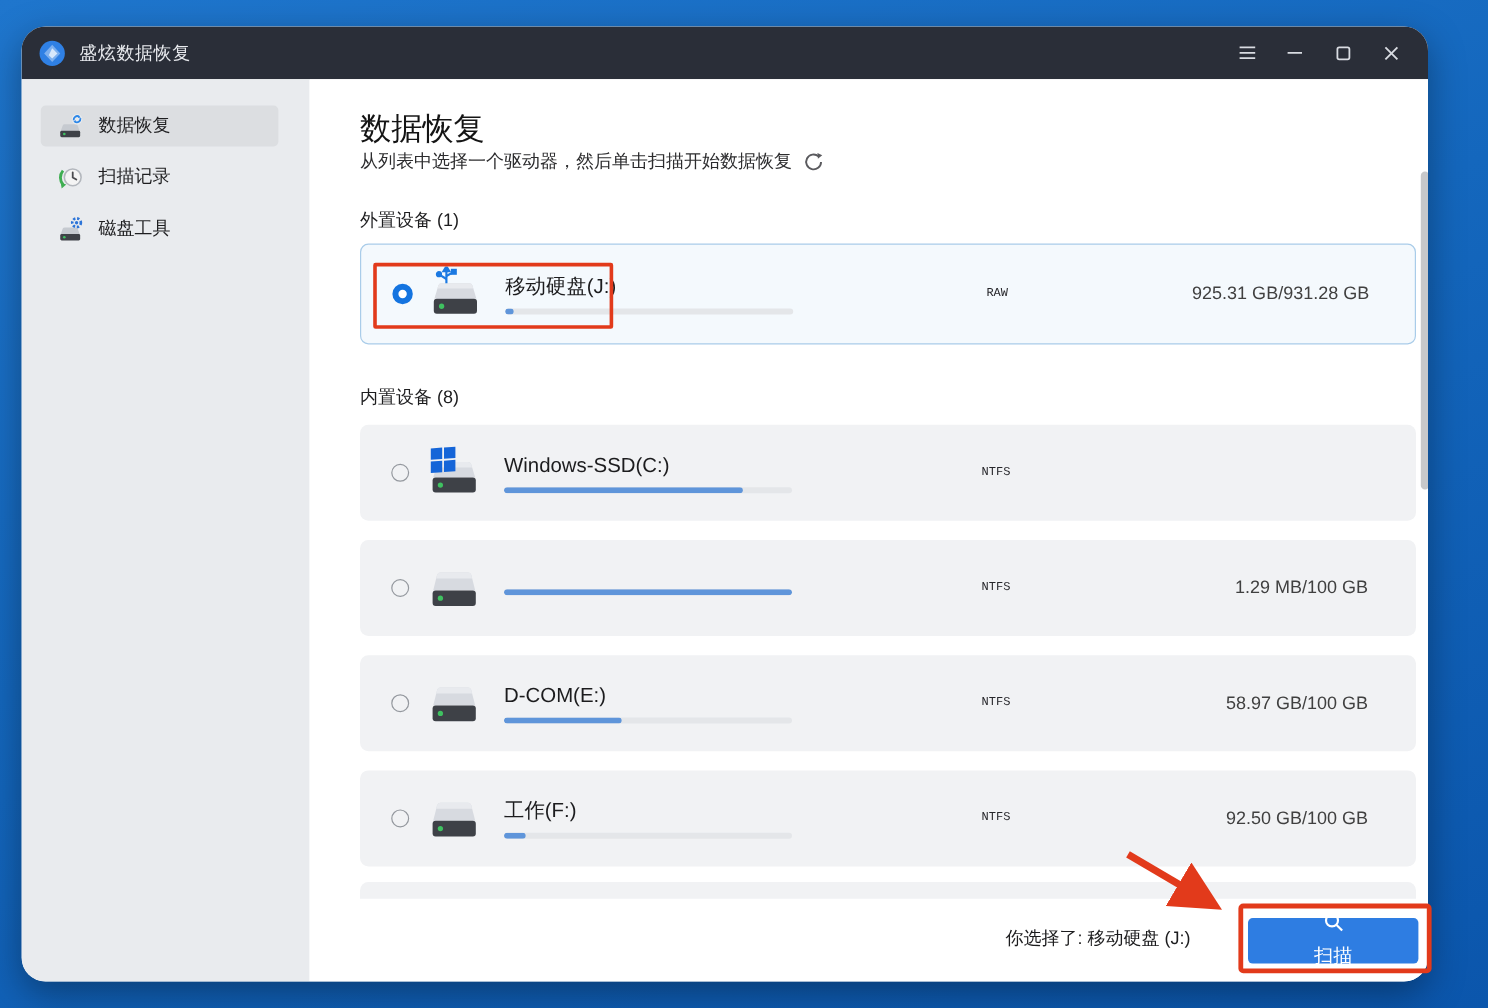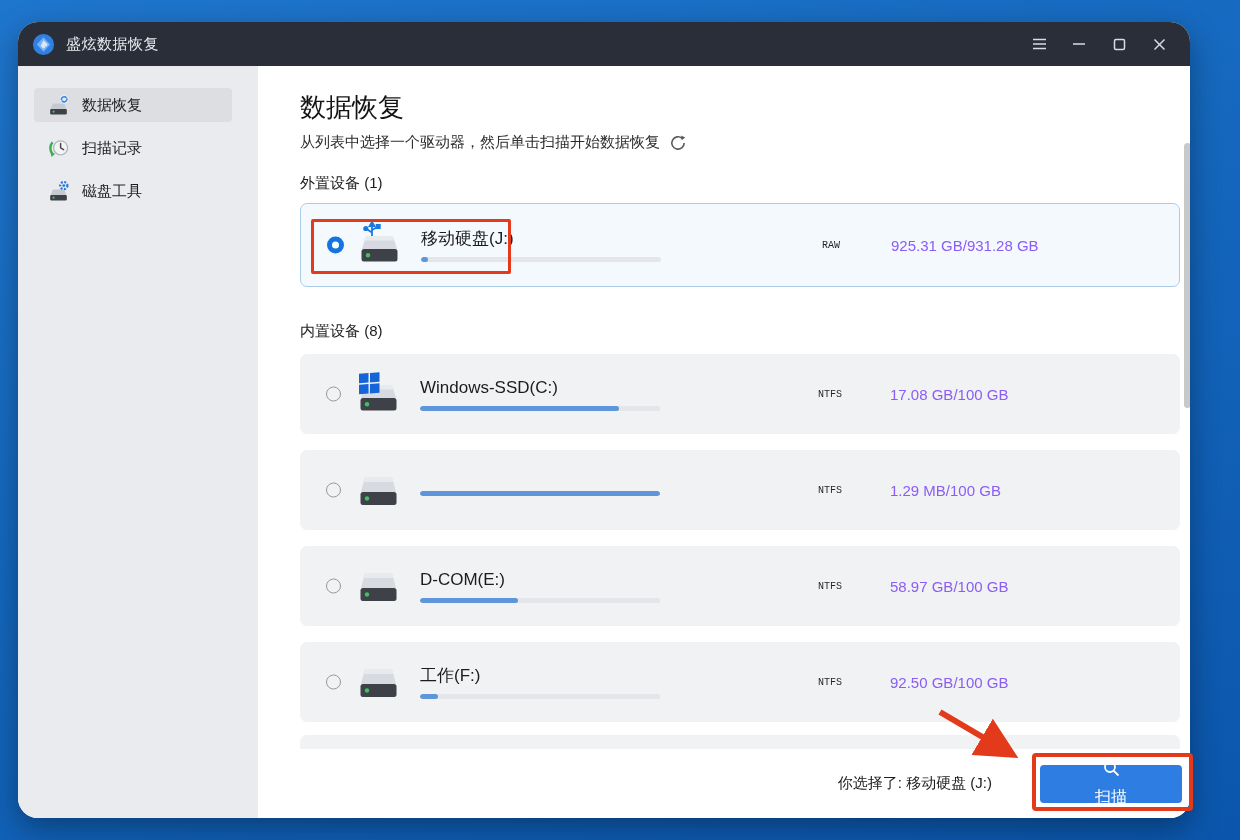--- a/index.html
+++ b/index.html
@@ -39,21 +39,21 @@
     display:flex; align-items:center; padding-left:14px; cursor:pointer;
     font-size:15px; color:#1e1e20;
   }
   .side-item.selected { background:#dcdee1; }
   .side-item .sicon { width:22px; height:22px; margin-right:12px; flex:0 0 auto; }
   .side-item .slabel { line-height:22px; }
 
   
   .main { position:relative; flex:1; background:#fff; overflow:hidden; }
   .page-title { position:absolute; left:42px; top:24px; font-size:26px; color:#141414; font-weight:500; }
-  .subtitle-row { position:absolute; left:42px; top:67px; display:flex; align-items:center; font-size:15px; color:#2c2c2e; }
+  .subtitle-row { position:absolute; left:42px; top:59px; display:flex; align-items:center; font-size:15px; color:#2c2c2e; }
   .refresh-btn { margin-left:9px; width:18px; height:18px; background:none; border:none; cursor:pointer; padding:0; }
   .section-label { position:absolute; left:42px; font-size:15px; color:#1d1d1f; }
   .label-ext { top:108px; }
   .label-int { top:256px; }
 
   
   .device-row {
     position:absolute; left:42px; width:880px; height:80px;
     background:#f1f2f4; border-radius:7px; cursor:pointer;
   }
@@ -73,21 +73,21 @@
   }
   .device-row.selected .radio {
     width:17px; height:17px; border:5px solid #1474e0; background:#fff;
   }
   .drive-icon { position:absolute; left:54px; top:50%; transform:translateY(-50%); width:48px; height:46px; }
   .name-block { position:absolute; left:120px; top:50%; transform:translateY(-50%); width:240px; }
   .device-name { font-size:17px; color:#1c1c1e; line-height:22px; white-space:nowrap; }
   .bar { margin-top:7px; width:240px; height:5px; border-radius:3px; background:#e4e6e9; overflow:hidden; }
   .bar-fill { height:100%; border-radius:3px; background:#5f95da; width:0; }
   .fs-col { position:absolute; left:460px; top:50%; transform:translateY(-50%); width:140px; text-align:center; font-size:10px; color:#26262a;font-family:Liberation Mono, monospace; }
-  .cap-col { position:absolute; left:590px; top:50%; transform:translateY(-50%); width:280px; text-align:left; font-size:15px; color:#8b5cf6; white-space:nowrap; }
+  .cap-col { position:absolute; left:560px; top:50%; transform:translateY(-50%); width:280px; text-align:right; font-size:15px; color:#404040; white-space:nowrap; }
 
   
   .sel-text { position:absolute; right:198px; top:705px; font-size:15px; color:#1c1c1e; line-height:24px; }
   .scan-btn {
     position:absolute; left:782px; top:699px; width:142px; height:38px;
     background:#2e7de2; border:none; border-radius:4px; cursor:pointer;
     display:flex; align-items:center; justify-content:center; gap:10px;
     color:#fff; font-size:16px; font-family:inherit;flex-direction:column;
   }
   .scan-btn svg { flex:0 0 auto; }
@@ -249,21 +249,20 @@
             </g>
           </svg>
         </span>
         <div class="name-block">
           <div class="device-name">Windows-SSD(C:)</div>
           <div class="bar">
               <div class="bar-fill" style="width: 83%;"></div>
             </div>
         </div>
         <div class="fs-col">NTFS</div>
-        <div class="cap-col">17.08 GB/100 GB</div>
       </div>
 
       <div class="device-row row3">
         <span class="radio"></span>
         <span class="drive-icon">
           <svg viewBox="0 0 48 46" width="48" height="46">
             <path d="M14 10 H36 Q38 10 38.7 12 L42 25 H7 L10.3 12 Q11 10 13 10 Z" fill="#d7dae0"></path>
             <path d="M14 10 H36 Q38 10 38.7 12 L39.4 15 H9.5 L10.3 12 Q11 10 13 10 Z" fill="#e8eaee"></path>
             <rect x="6.5" y="25" width="36" height="13" rx="2.5" fill="#3e4147"></rect>
             <circle cx="13" cy="31.5" r="2.2" fill="#3fc160"></circle>

